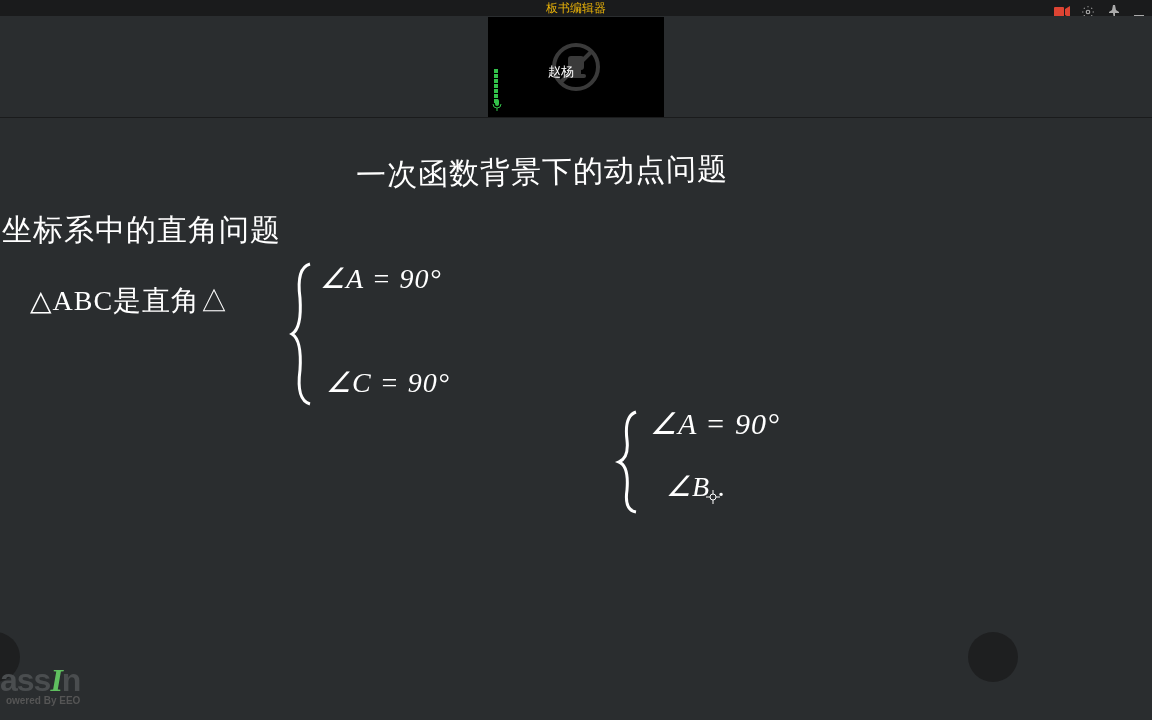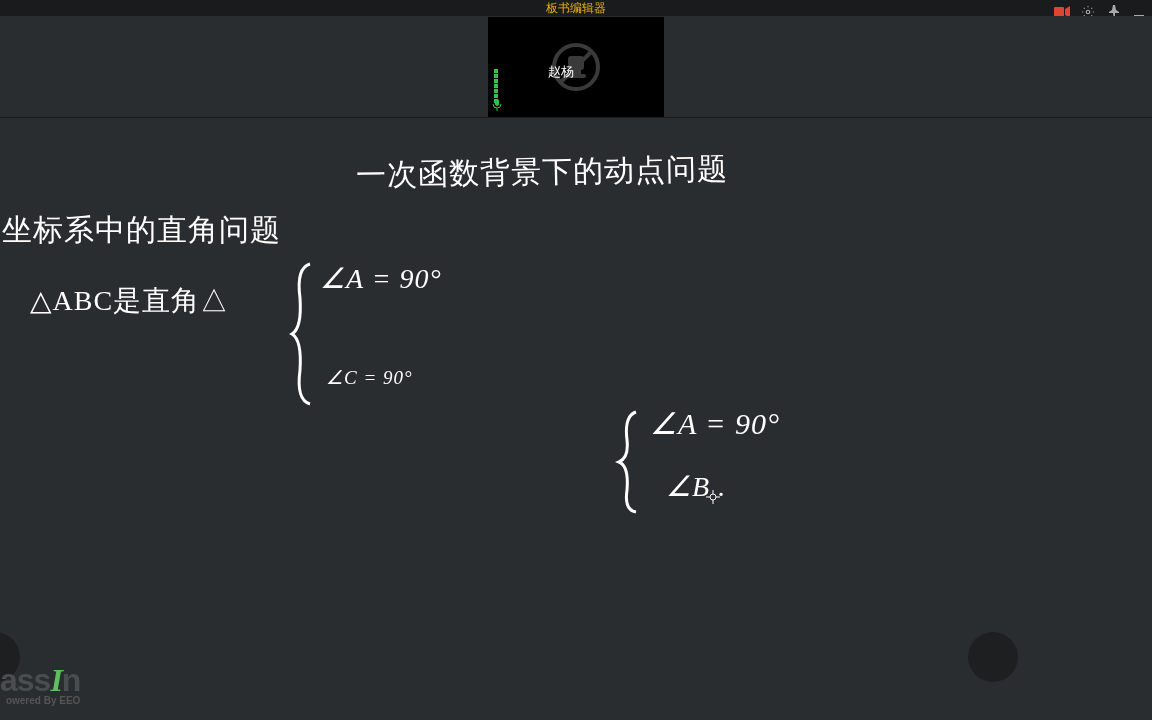--- a/index.html
+++ b/index.html
@@ -171,21 +171,21 @@
   <div class="ink" style="left:2px; top:92px; font-size:30px;">坐标系中的直角问题</div>
 
   <div class="ink" style="left:18px; top:164px; font-size:28px;margin-left:12px;">△ABC是直角△</div>
 
   <div class="brace" style="left:288px; top:140px;">
     <svg width="30" height="150">
         <path d="M22 6 Q8 10 12 40 Q14 70 4 76 Q14 82 12 112 Q8 142 22 146" stroke="#fff" stroke-width="3" fill="none"></path>
       </svg>
   </div>
   <div class="ink" style="left:320px; top:144px; font-size:28px; font-style:italic;">∠A = 90°</div>
-  <div class="ink" style="left:326px; top:248px; font-size:19px; font-style:italic;">∠C = 90°</div>
+  <div class="ink" style="left:326px; top:248px; font-size:28px; font-style:italic;">∠C = 90°</div>
 
 
   <div class="brace" style="left:614px; top:288px;">
     <svg width="30" height="110">
         <path d="M22 6 Q10 10 13 34 Q15 52 5 56 Q15 60 13 84 Q10 104 22 106" stroke="#fff" stroke-width="3" fill="none"></path>
       </svg>
   </div>
   <div class="ink" style="left:650px; top:288px; font-size:30px; font-style:italic;">∠A = 90°</div>
   <div class="ink" style="left:666px; top:352px; font-size:28px; font-style:italic;">∠B .</div>
 

